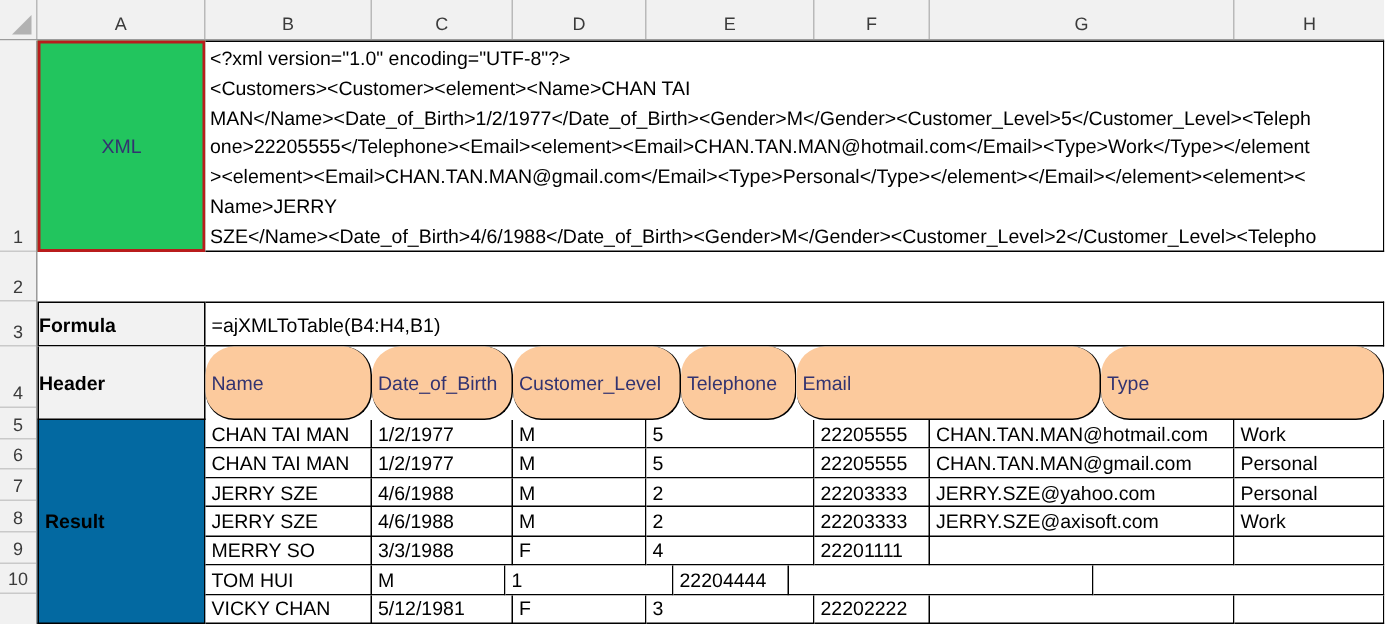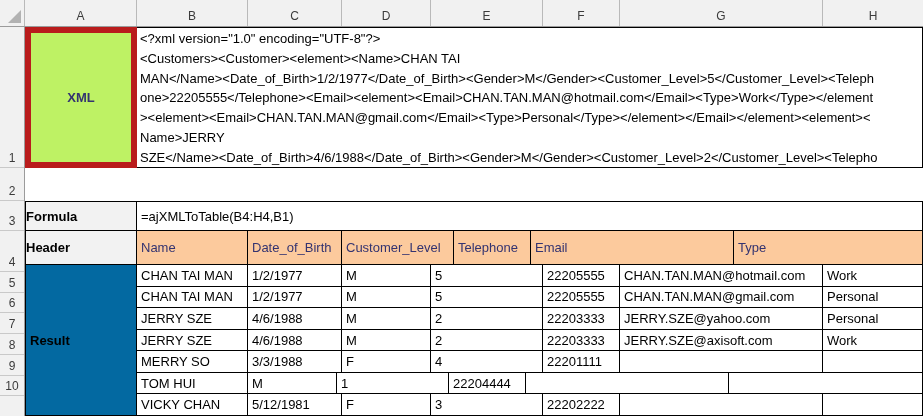--- a/index.html
+++ b/index.html
@@ -48,47 +48,47 @@
   
   .content { flex: 1; display: flex; flex-direction: column; min-width: 0; }
   .ca { width: 112px; flex-shrink: 0; }
   
   .w0 { width: 111px; flex-shrink: 0; } .w1 { width: 94px; flex-shrink: 0; }
   .w2 { width: 89px; flex-shrink: 0; }  .w3 { width: 112px; flex-shrink: 0; }
   .w4 { width: 77px; flex-shrink: 0; }  .w5 { width: 203px; flex-shrink: 0; }
   .w6 { flex: 1; min-width: 0; }
   .r1 { height: 141px; display: flex; flex-shrink: 0; }
   .xml-label {
-    border: 6px solid #b91c1c; background: #bef264;
-    color: #333370; font-weight: bold;
+    border: 2px solid #b91c1c; background: #22c55e;
+    color: #333370; font-weight: normal;
     display: flex; align-items: center; justify-content: center;
   }
   .xml-box {
     flex: 1; min-width: 0; border: 1px solid #000; border-left: none;
     background: #fff; padding: 1px 0 0 3px; overflow: hidden;
   }
   .xline { height: 19.8px; line-height: 19.8px; white-space: pre; overflow: hidden; }
   .r2 { height: 33px; flex-shrink: 0; }
   .r3 { height: 30px; display: flex; flex-shrink: 0; }
   .label-cell {
     border: 1px solid #000; background: #F2F2F2; font-weight: bold;
     display: flex; align-items: center; padding-left: 0;
   }
   .formula-box {
     flex: 1; min-width: 0; border: 1px solid #000; border-left: none;
     display: flex; align-items: center; padding-left: 4px;
     white-space: pre; overflow: hidden;
   }
-  .r4 { height: 34px; display: flex; flex-shrink: 0; }
+  .r4 { height: 49px; display: flex; flex-shrink: 0; }
   .r4 .label-cell { border-top: none; }
   .hcell {
     border-right: 1px solid #000; border-bottom: 1px solid #000;
     background: #FCCA9D; color: #333370;
     display: flex; align-items: center; padding-left: 4px;
-    white-space: pre; overflow: hidden;
+    white-space: pre; overflow: hidden; border-radius: 19px;
   }
   .rres { flex: 1; display: flex; min-height: 0; }
   .result-label {
     border: 1px solid #000; border-top: none; background: #0369a1; font-weight: bold;
     display: flex; align-items: center; padding-left: 4px;
   }
   .rtable { flex: 1; min-width: 0; display: flex; flex-direction: column; }
   .rrow { flex: 1; display: flex; min-height: 0; }
   .dcell {
     border-right: 1px solid #000; border-bottom: 1px solid #000;

